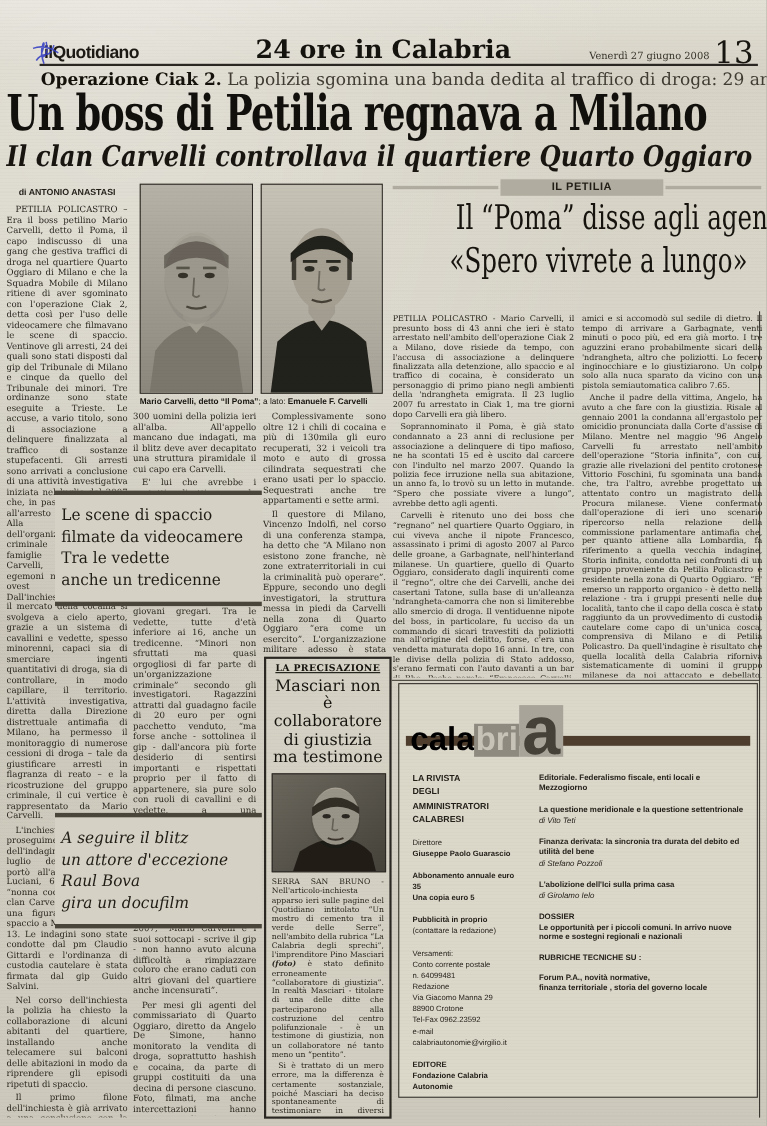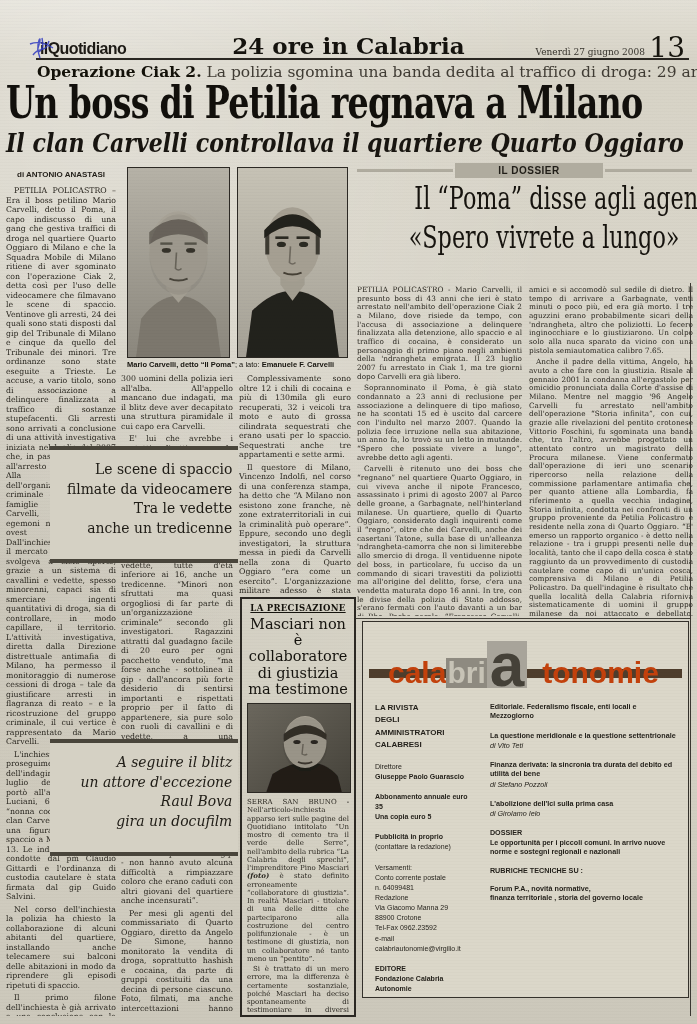--- a/index.html
+++ b/index.html
@@ -40,21 +40,21 @@
   .byline{text-align:center;font-family:"Liberation Sans",sans-serif;font-weight:bold;
     font-size:8px;color:#221f19;margin:2px 0 7px;}
   .photo{border:1px solid #2c2924;background:#a9a59a;}
   .photo svg{display:block;width:100%;height:100%;}
   .photo1{left:127px;top:167px;width:101px;height:189px;}
   .photo2{left:237px;top:167px;width:109px;height:189px;}
   .caption{left:127px;top:360px;width:222px;font-family:"Liberation Sans",sans-serif;
     font-size:7.5px;color:#17150f;}
   .caption b{font-weight:bold;}
   .pq{left:50px;width:184px;background:#d5d1c4;border-top:4px solid #49453b;border-bottom:4px solid #49453b;
-    padding:8px 2px 18px;text-align:right;z-index:5;}
+    padding:8px 2px 6px;text-align:left;z-index:5;}
   .pq div{font-size:14.5px;line-height:1.08;margin:4px 0;color:#1f1c16;transform:scaleX(.96);}
   .pq1{top:446px;}
   .pq2{top:739px;font-style:italic;}
   
   .prof-bar{left:455px;top:163px;width:148px;height:15px;background:#b0ac9f;text-align:center;
     line-height:15px;font-family:"Liberation Sans",sans-serif;font-weight:bold;font-size:10px;
     letter-spacing:.5px;color:#211e18;z-index:2;}
   .prof-ruleL{left:357px;top:169px;width:96px;height:3px;background:#b0ac9f;}
   .prof-ruleR{left:605px;top:169px;width:87px;height:3px;background:#b0ac9f;}
   .prof-h{left:356px;width:338px;text-align:center;white-space:nowrap;font-size:31px;color:#16130e;}
@@ -76,21 +76,21 @@
   .prec-photo svg{display:block;width:100%;height:100%;}
   .prec p{margin:0 0 2px;text-align:justify;font-size:7px;line-height:1.18;color:#2b2821;}
   .prec p .foto{font-weight:bold;font-style:italic;}
   .prec p.ind{text-indent:6px;}
   
   .ad{left:362px;top:621px;width:327px;height:377px;border:1px solid #34312b;background:#dbd7c9;
     box-sizing:border-box;padding:6px 8px;overflow:hidden;font-family:"Liberation Sans",sans-serif;}
   .ad-logo{position:relative;height:58px;margin-top:2px;}
   .ad-band{position:absolute;left:-2px;right:-2px;bottom:10px;height:9px;background:#4e3d2c;}
   .ad-logo-text{position:absolute;left:2px;bottom:0;display:flex;align-items:flex-end;font-weight:bold;z-index:1;}
-  .lg1,.lg4{font-size:30px;line-height:1;color:#c2410c;margin-left:15px;}
+  .lg1,.lg4{font-size:30px;line-height:1;color:#000000;}
   .lg2{font-size:30px;line-height:1;color:#c7c3b6;background:#8e8a80;padding:0 1px;}
   .lg3{font-size:62px;line-height:.76;color:#454138;background:#a8a49a;padding:0 3px;}
   .ad-content{display:flex;margin-top:14px;margin-left:4px;}
   .ad-left{width:102px;font-size:7px;color:#221f19;}
   .ad-left .tagline div{font-weight:bold;font-size:8px;line-height:1.55;}
   .ad-left .blk{margin-top:10px;line-height:1.45;}
   .ad-left .b{font-weight:bold;}
   .ad-right{width:196px;margin-left:16px;font-size:7.2px;color:#221f19;}
   .ad-right .title{font-weight:bold;line-height:1.3;}
   .ad-right .author{font-style:italic;margin:1px 0 10px;}
@@ -209,21 +209,21 @@
   </div>
   <div class="abs pq pq2">
     <div>A seguire il blitz</div>
     <div>un attore d'eccezione</div>
     <div>Raul Bova</div>
     <div>gira un docufilm</div>
   </div>
 
   <div class="abs prof-ruleL"></div>
   <div class="abs prof-ruleR"></div>
-  <div class="abs prof-bar">IL DOSSIER</div>
+  <div class="abs prof-bar">IL PETILIA</div>
   <div class="abs prof-h prof-h1"><span>Il “Poma” disse agli agenti</span></div>
   <div class="abs prof-h prof-h2"><span>«Spero vivrete a lungo»</span></div>
   <div class="abs prof-col prof-colA">
     <p class="noind">PETILIA POLICASTRO - Mario Carvelli, il presunto boss di 43 anni che ieri è stato arrestato nell'ambito dell'operazione Ciak 2 a Milano, dove risiede da tempo, con l'accusa di associazione a delinquere finalizzata alla detenzione, allo spaccio e al traffico di cocaina, è considerato un personaggio di primo piano negli ambienti della 'ndrangheta emigrata. Il 23 luglio 2007 fu arrestato in Ciak 1, ma tre giorni dopo Carvelli era già libero.</p>
     <p>Soprannominato il Poma, è già stato condannato a 23 anni di reclusione per associazione a delinquere di tipo mafioso, ne ha scontati 15 ed è uscito dal carcere con l'indulto nel marzo 2007. Quando la polizia fece irruzione nella sua abitazione, un anno fa, lo trovò su un letto in mutande. “Spero che possiate vivere a lungo”, avrebbe detto agli agenti.</p>
     <p>Carvelli è ritenuto uno dei boss che “regnano” nel quartiere Quarto Oggiaro, in cui viveva anche il nipote Francesco, assassinato i primi di agosto 2007 al Parco delle groane, a Garbagnate, nell'hinterland milanese. Un quartiere, quello di Quarto Oggiaro, considerato dagli inquirenti come il “regno”, oltre che dei Carvelli, anche dei casertani Tatone, sulla base di un'alleanza 'ndrangheta-camorra che non si limiterebbe allo smercio di droga. Il ventiduenne nipote del boss, in particolare, fu ucciso da un commando di sicari travestiti da poliziotti ma all'origine del delitto, forse, c'era una vendetta maturata dopo 16 anni. In tre, con le divise della polizia di Stato addosso, s'erano fermati con l'auto davanti a un bar di Rho. Poche parole: “Francesco Carvelli, devi venire con noi in questura... tranquillo, facciamo presto...”. E Francesco lasciò gli</p>
   </div>
   <div class="abs prof-col prof-colB">
     <p class="noind">amici e si accomodò sul sedile di dietro. Il tempo di arrivare a Garbagnate, venti minuti o poco più, ed era già morto. I tre aguzzini erano probabilmente sicari della 'ndrangheta, altro che poliziotti. Lo fecero inginocchiare e lo giustiziarono. Un colpo solo alla nuca sparato da vicino con una pistola semiautomatica calibro 7.65.</p>
     <p>Anche il padre della vittima, Angelo, ha avuto a che fare con la giustizia. Risale al gennaio 2001 la condanna all'ergastolo per omicidio pronunciata dalla Corte d'assise di Milano. Mentre nel maggio '96 Angelo Carvelli fu arrestato nell'ambito dell'operazione “Storia infinita”, con cui, grazie alle rivelazioni del pentito crotonese Vittorio Foschini, fu sgominata una banda che, tra l'altro, avrebbe progettato un attentato contro un magistrato della Procura milanese. Viene confermato dall'operazione di ieri uno scenario ripercorso nella relazione della commissione parlamentare antimafia che, per quanto attiene alla Lombardia, fa riferimento a quella vecchia indagine, Storia infinita, condotta nei confronti di un gruppo proveniente da Petilia Policastro e residente nella zona di Quarto Oggiaro. “E' emerso un rapporto organico - è detto nella relazione - tra i gruppi presenti nelle due località, tanto che il capo della cosca è stato raggiunto da un provvedimento di custodia cautelare come capo di un'unica cosca, comprensiva di Milano e di Petilia Policastro. Da quell'indagine è risultato che quella località della Calabria riforniva sistematicamente di uomini il gruppo milanese da noi attaccato e debellato. L'emergenza 'ndrangheta in Lombardia, quindi, non possiamo ritenerla risolta”.</p>
@@ -262,21 +262,20 @@
     <p class="ind">Si è trattato di un mero errore, ma la differenza è certamente sostanziale, poiché Masciari ha deciso spontaneamente di testimoniare in diversi processi di mafia. Dell'errore, causato da una distrazione e assolutamente non volontario, ci scusiamo con l'interessato e con i lettori.</p>
   </div>
 
   <div class="abs ad">
     <div class="ad-logo">
       <div class="ad-band"></div>
       <div class="ad-logo-text">
         <span class="lg1">cala</span>
           <span class="lg2">bri</span>
           <span class="lg3">a</span>
-          <span class="lg4">tonomie</span>
       </div>
     </div>
     <div class="ad-content">
       <div class="ad-left">
         <div class="tagline">
           <div>LA RIVISTA</div>
           <div>DEGLI</div>
           <div>AMMINISTRATORI</div>
           <div>CALABRESI</div>
         </div>

